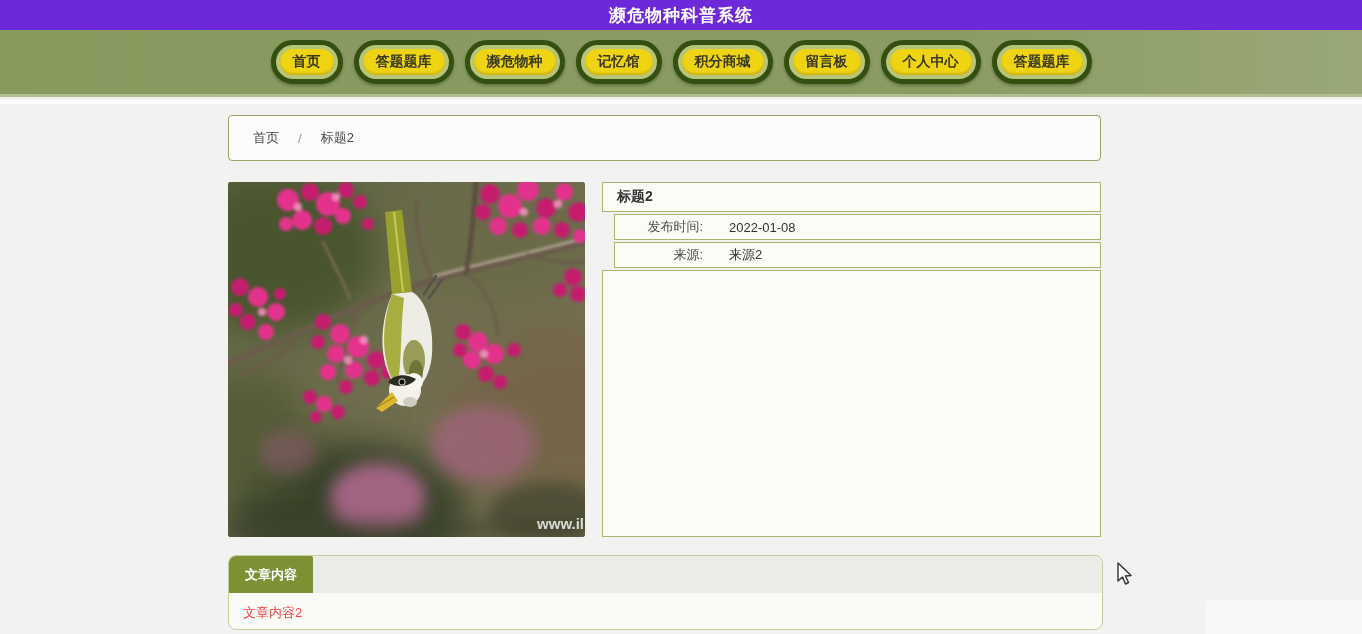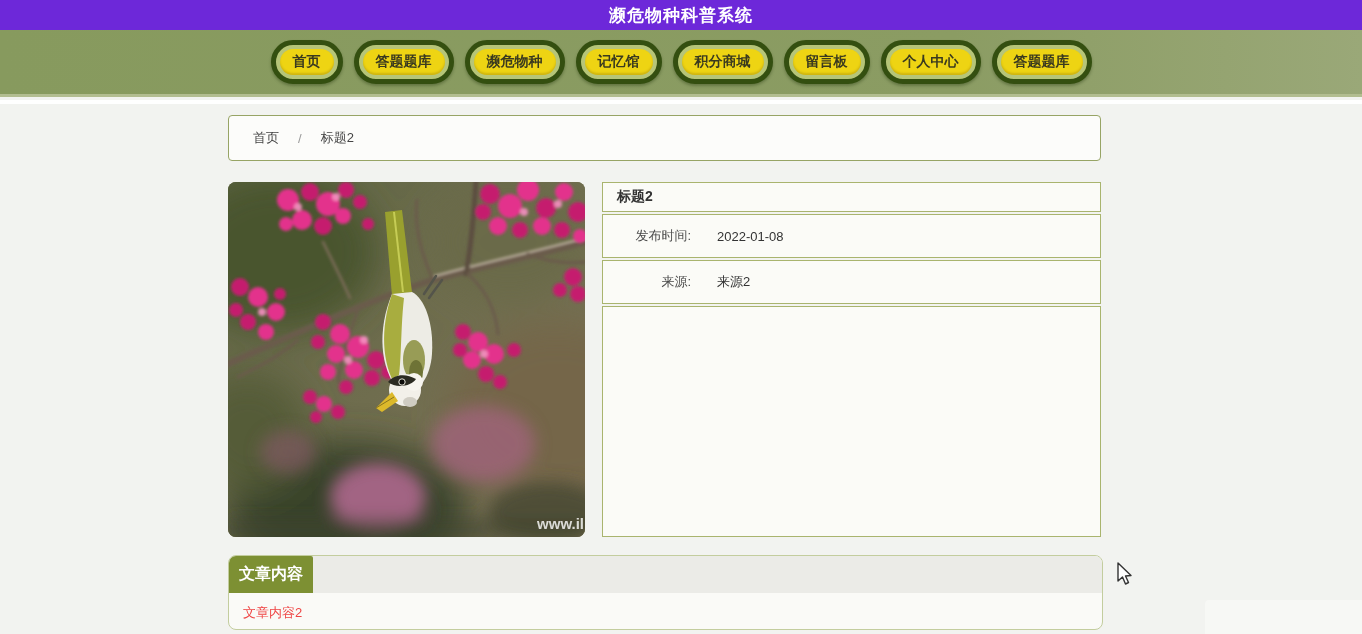--- a/index.html
+++ b/index.html
@@ -41,43 +41,43 @@
     position:absolute; left:228px; top:115px; width:873px; height:46px;
     background:#fcfcfa; border:1px solid #97a465; border-radius:4px;
     display:flex; align-items:center; padding-left:24px; font-size:13px;
   }
   #crumbbox .home { color:#444; cursor:pointer; }
   #crumbbox .sep { color:#999; margin:0 19px; }
   #crumbbox .cur { color:#444; }
   
   #photo {
     position:absolute; left:228px; top:182px; width:357px; height:355px;
-    border-radius:8px; overflow:hidden; background:#6b6d4c;
+    border-radius:3px; overflow:hidden; background:#6b6d4c;
   }
   #photo svg { display:block; }
   
   #info {
     position:absolute; left:602px; top:182px; width:499px; height:355px;
     display:flex; flex-direction:column; gap:2px;
   }
   .inforow { border:1px solid #a9b46e; background:#fbfbf7; display:flex; align-items:center; }
   .inforow.title { height:30px; padding:0 14px; font-size:14px; font-weight:bold; color:#333; }
-  .inforow.meta { height:44px; font-size:13px; color:#4a4a4a; }
+  .inforow.meta { height:26px; font-size:13px; color:#4a4a4a;margin-left:12px; }
   .inforow.meta .lab { width:88px; text-align:right; }
   .inforow.meta .val { margin-left:26px; color:#333; }
   .inforow.fill { flex:1; }
   
   #contentbox {
     position:absolute; left:228px; top:555px; width:875px; height:75px;
     background:#fafaf7; border:1px solid #c3cd9e; border-radius:8px; overflow:hidden;
   }
   #tabbar { height:37px; background:#ebebe7; display:flex; }
   #tab-article {
     width:84px; height:37px; background:#7d9033; color:#fff;
-    font-size:16px; font-weight:bold; display:flex; align-items:center; justify-content:center;
+    font-size:13px; font-weight:bold; display:flex; align-items:center; justify-content:center;
     border-radius:2px 2px 0 0; cursor:pointer;
   }
   #contentbody { padding:11px 14px; font-size:13px; color:#ef4444; }
   
   #cursor { position:absolute; left:1113px; top:562px; width:22px; height:26px; pointer-events:none; }
   #urlpreview {
     position:absolute; left:1205px; top:600px; width:157px; height:34px;
     background:rgba(252,252,250,.55); border-radius:4px 0 0 0;
   }
 </style>

